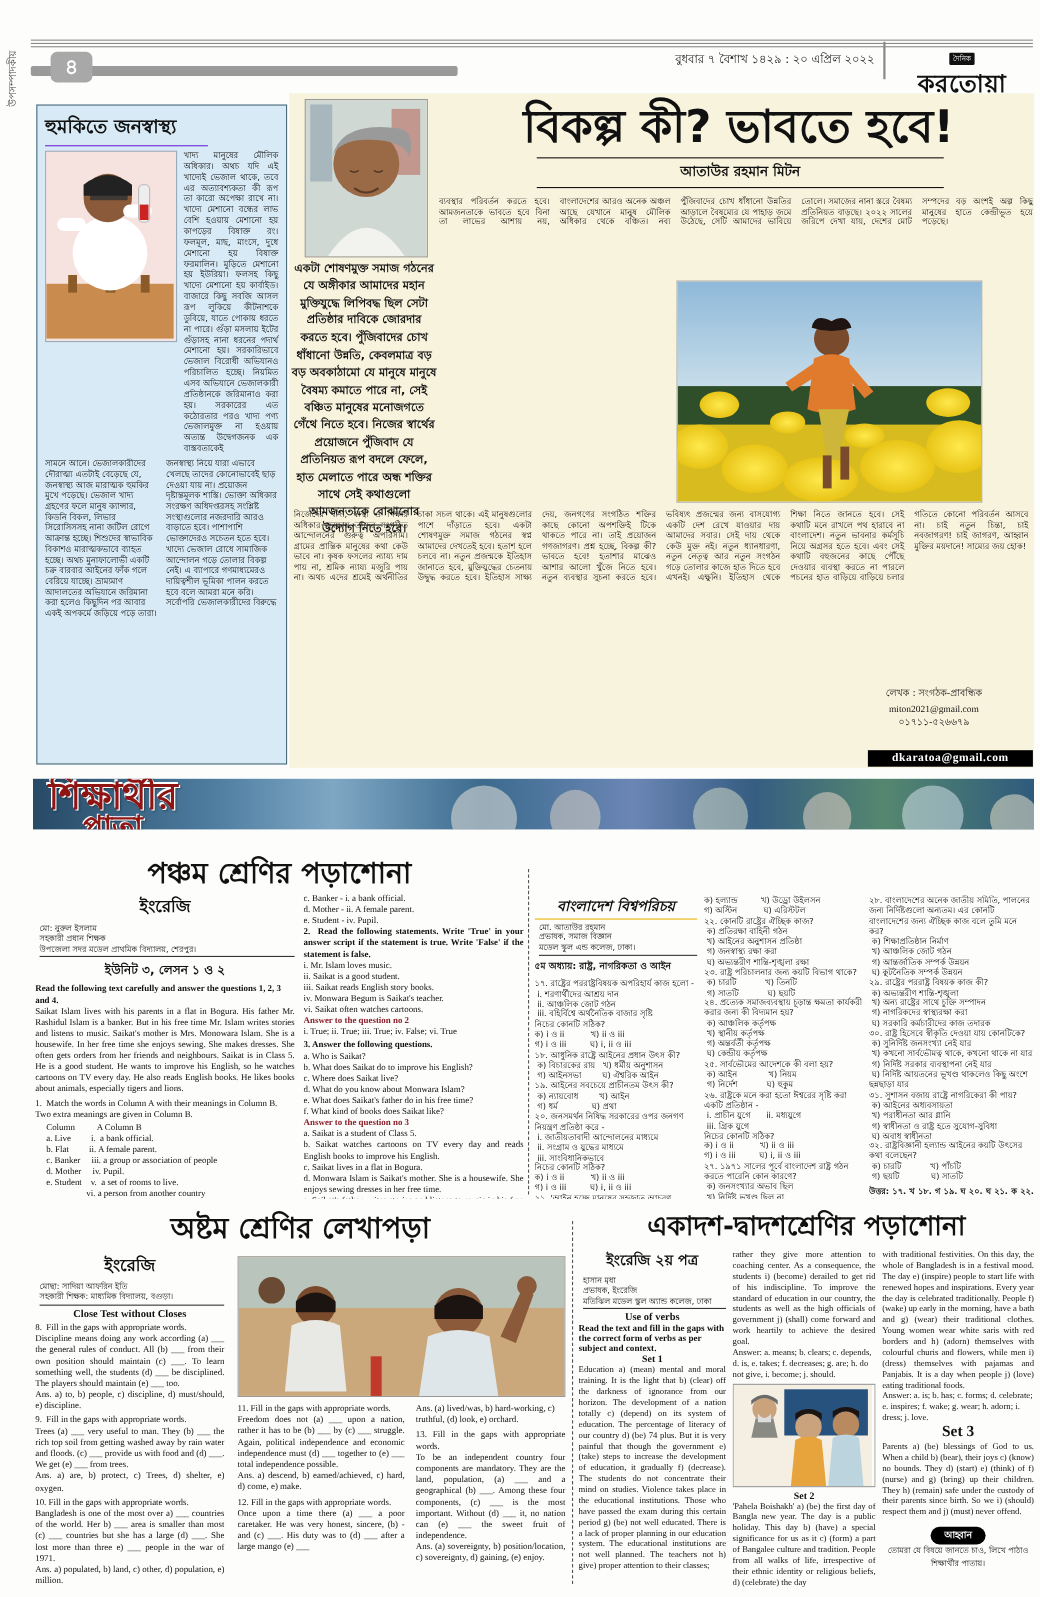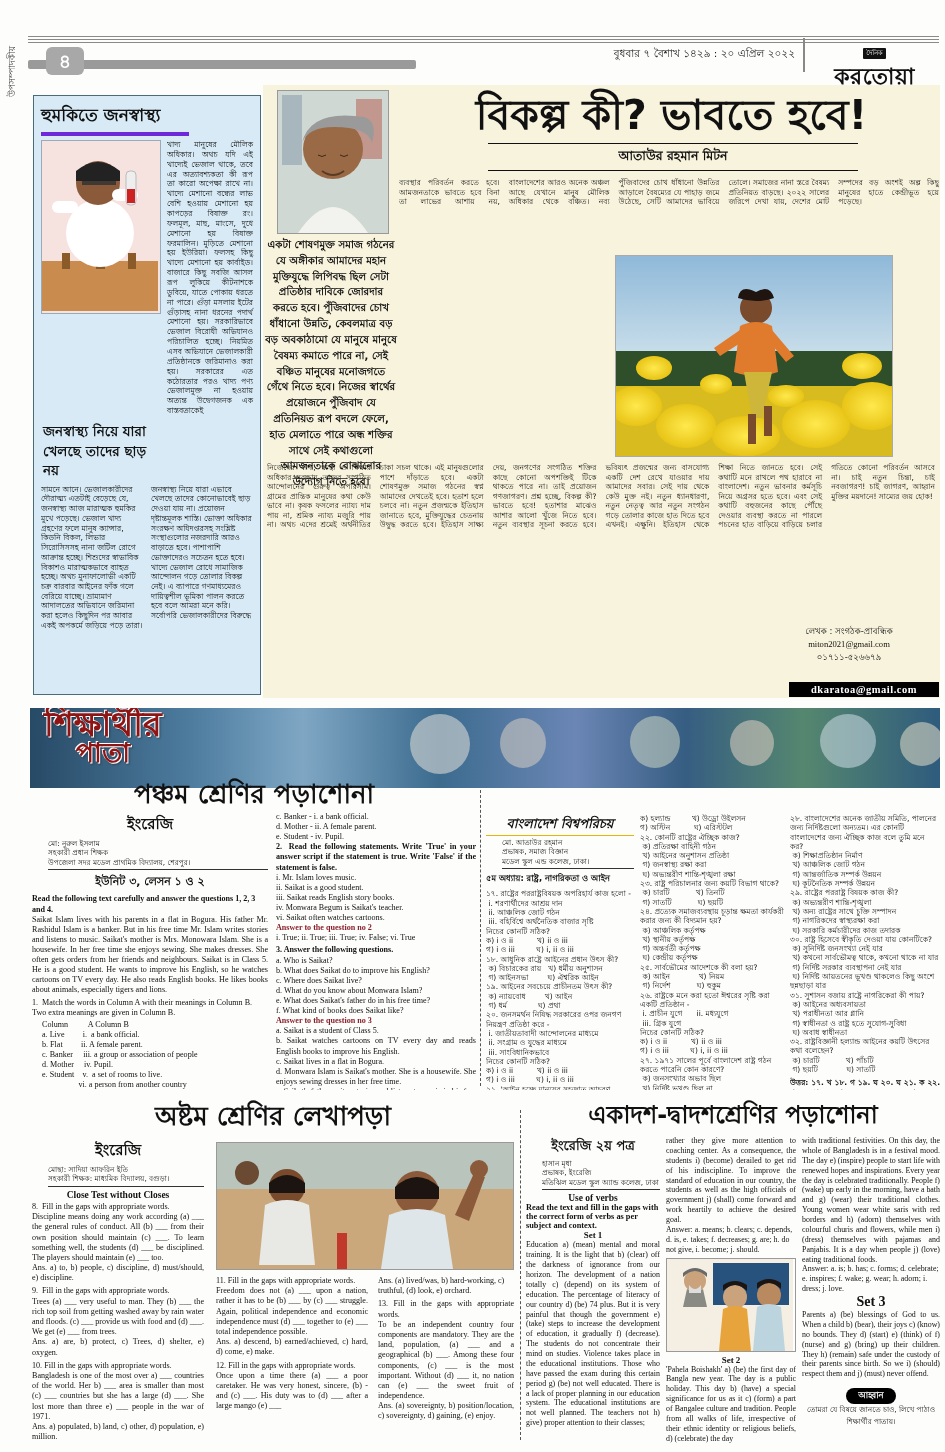--- a/index.html
+++ b/index.html
@@ -20,21 +20,21 @@
            color:#fff;font-size:19px;font-weight:bold;text-align:center;line-height:28px;}
   .vlabel{position:absolute;left:-28px;top:64px;font-size:9px;color:#444;transform:rotate(-90deg);transform-origin:center;width:80px;text-align:center;}
   .dateline{position:absolute;right:150px;top:46px;font-size:10.5px;color:#222;}
   .logosep{position:absolute;right:140px;top:38px;width:2px;height:34px;background:#888;}
   .logo{position:absolute;right:8px;top:40px;width:125px;text-align:center;}
   .logo .tag{display:inline-block;background:#111;color:#fff;font-size:6.5px;padding:0 3px;border-radius:1px;}
   .logo .nm{font-size:22px;font-weight:bold;letter-spacing:0.5px;}
   
   .leftbox{position:absolute;left:33px;top:95px;width:228px;height:600px;background:#d7eaf5;
            border:1.5px solid #4a6b7a;padding:6px 7px;box-sizing:border-box;overflow:hidden;}
-  .leftbox h2{margin:0 0 4px 0;font-size:17px;border-bottom:4px solid #6d28d9;padding-bottom:2px;width:70%;}
+  .leftbox h2{margin:0 0 4px 0;font-size:17px;border-bottom:1px solid #6d28d9;padding-bottom:2px;width:70%;}
   .lb-row{display:flex;gap:6px;}
   .lb-art{width:118px;height:172px;flex:none;border:1px solid #9ab;background:#f5e3e0;}
   .lb-coltext{font-size:7.6px;line-height:1.3;}
   .pullquote{font-size:13.5px;font-weight:bold;line-height:1.45;margin:6px 0 4px 2px;width:120px;}
   .lb-body{font-size:7.6px;line-height:1.28;column-count:2;column-gap:8px;height:292px;overflow:hidden;margin-top:4px;}
   
   .article{position:absolute;left:263px;top:85px;width:677px;height:613px;background:#f8f3dc;overflow:hidden;}
   .portrait{position:absolute;left:14px;top:5px;width:110px;height:142px;border:1px solid #999;}
   .intro{position:absolute;left:2px;top:152px;width:132px;font-size:10.2px;font-weight:bold;text-align:center;line-height:1.55;}
   .headline{position:absolute;left:140px;top:-2px;width:537px;font-size:41px;font-weight:bold;text-align:center;}
@@ -44,31 +44,31 @@
          font-size:7.5px;line-height:1.27;text-align:justify;overflow:hidden;}
   .bodyB{position:absolute;left:136px;top:214px;width:212px;height:202px;column-count:2;column-gap:9px;
          font-size:7.5px;line-height:1.27;text-align:justify;overflow:hidden;}
   .fieldphoto{position:absolute;left:352px;top:170px;width:276px;height:200px;border:1px solid #aaa;}
   .bodyC{position:absolute;left:4px;top:378px;width:668px;height:162px;column-count:6;column-gap:9px;
          font-size:7.5px;line-height:1.27;text-align:justify;overflow:hidden;}
   .credit{position:absolute;left:500px;top:540px;width:172px;text-align:center;font-size:8.6px;line-height:1.5;}
   .blackmail{position:absolute;left:526px;top:597px;width:150px;height:15px;background:#000;color:#fff;
              font-size:10.5px;text-align:center;line-height:15px;font-weight:bold;letter-spacing:0.5px;}
   
-  .banner{position:absolute;left:30px;top:708px;width:910px;height:80px;overflow:hidden;
+  .banner{position:absolute;left:30px;top:708px;width:910px;height:46px;overflow:hidden;
           background:linear-gradient(90deg,#274a66 0%,#4e7da0 18%,#7fa7c4 30%,#3c6b8e 45%,#6b86b5 60%,#365d82 72%,#55876f 85%,#2f5b7d 100%);}
   .banner .blob{position:absolute;border-radius:50%;opacity:.55;}
   .banner-title{position:absolute;left:14px;top:0px;color:#8f1414;font-weight:bold;line-height:0.95;
                 text-shadow:1px 1px 0 #fff,-1px -1px 0 #fff,2px 2px 2px #00000055;}
   .banner-title .l1{font-size:34px;display:block;}
   .banner-title .l2{font-size:27px;display:block;text-align:center;}
   
   .sec-head{font-weight:bold;text-align:center;}
   .subj{font-weight:bold;text-align:center;}
-  .teach{font-size:7.3px;line-height:1.3;border-bottom:1px solid #333;padding-bottom:2px;margin:2px 0 3px 16px;}
+  .teach{font-size:7.3px;line-height:1.3;border-bottom:1px solid #333;padding-bottom:2px;margin:2px 0 3px 4px;}
   .dashv{position:absolute;width:0;border-left:1px dashed #555;}
   .sec{position:absolute;overflow:hidden;}
   .q{font-size:8.1px;line-height:1.25;}
   .mcq{font-size:7.5px;line-height:1.24;}
   .enbody{font-size:8.1px;line-height:1.26;}
   .pill{display:inline-block;background:#000;color:#fff;border-radius:8px;font-size:8.5px;
         padding:1px 12px;font-weight:bold;}
   .clsphoto{position:absolute;border:1px solid #999;}
   svg{display:block;}
 </style>
@@ -103,21 +103,20 @@
         <rect x="40" y="36" width="34" height="8" fill="#333" opacity="0.85"></rect>
         <path d="M34 30 q22 -18 44 0 l0 10 -44 0 z" fill="#222"></path>
         <rect x="70" y="48" width="26" height="12" rx="6" fill="#fff"></rect>
         <rect x="84" y="30" width="10" height="34" rx="4" fill="#eee" stroke="#bbb"></rect>
         <rect x="85" y="48" width="8" height="14" fill="#cc2222"></rect>
         <rect x="10" y="60" width="26" height="12" rx="6" fill="#fff"></rect>
       </svg>
     </div>
     <div class="lb-coltext just">খাদ্য মানুষের মৌলিক অধিকার। অথচ যদি এই খাদ্যেই ভেজাল থাকে, তবে এর অত্যাবশ্যকতা কী রূপ তা কারো অপেক্ষা রাখে না। খাদ্যে মেশানো বন্ধের লাভ বেশি হওয়ায় মেশানো হয় কাপড়ের বিষাক্ত রং। ফলমূল, মাছ, মাংসে, দুধে মেশানো হয় বিষাক্ত ফরমালিন। মুড়িতে মেশানো হয় ইউরিয়া। ফলসহ কিছু খাদ্যে মেশানো হয় কার্বাইড। বাজারে কিছু সবজি আসল রূপ লুকিয়ে কীটনাশকে ডুবিয়ে, যাতে পোকায় ধরতে না পারে। গুঁড়া মসলায় ইটের গুঁড়াসহ নানা ধরনের পদার্থ মেশানো হয়। সরকারিভাবে ভেজাল বিরোধী অভিযানও পরিচালিত হচ্ছে। নিয়মিত এসব অভিযানে ভেজালকারী প্রতিষ্ঠানকে জরিমানাও করা হয়। সরকারের এত কঠোরতার পরও খাদ্য পণ্য ভেজালমুক্ত না হওয়ায় অত্যন্ত উদ্বেগজনক এক বাস্তবতাকেই</div>
   </div>
-  <div class="pullquote">জনস্বাস্থ্য নিয়ে যারা খেলছে তাদের ছাড় নয়</div>
   <div class="lb-body">সামনে আনে। ভেজালকারীদের দৌরাত্ম্য এতটাই বেড়েছে যে, জনস্বাস্থ্য আজ মারাত্মক হুমকির মুখে পড়েছে। ভেজাল খাদ্য গ্রহণের ফলে মানুষ ক্যান্সার, কিডনি বিকল, লিভার সিরোসিসসহ নানা জটিল রোগে আক্রান্ত হচ্ছে। শিশুদের স্বাভাবিক বিকাশও মারাত্মকভাবে ব্যাহত হচ্ছে। অথচ মুনাফালোভী একটি চক্র বারবার আইনের ফাঁক গলে বেরিয়ে যাচ্ছে। ভ্রাম্যমাণ আদালতের অভিযানে জরিমানা করা হলেও কিছুদিন পর আবার একই অপকর্মে জড়িয়ে পড়ে তারা। জনস্বাস্থ্য নিয়ে যারা এভাবে খেলছে তাদের কোনোভাবেই ছাড় দেওয়া যায় না। প্রয়োজন দৃষ্টান্তমূলক শাস্তি। ভোক্তা অধিকার সংরক্ষণ অধিদপ্তরসহ সংশ্লিষ্ট সংস্থাগুলোর নজরদারি আরও বাড়াতে হবে। পাশাপাশি ভোক্তাদেরও সচেতন হতে হবে। খাদ্যে ভেজাল রোধে সামাজিক আন্দোলন গড়ে তোলার বিকল্প নেই। এ ব্যাপারে গণমাধ্যমেরও দায়িত্বশীল ভূমিকা পালন করতে হবে বলে আমরা মনে করি। সর্বোপরি ভেজালকারীদের বিরুদ্ধে</div>
 
 </div>
 
 <div class="article">
   <div class="portrait">
     <svg width="110" height="142" viewBox="0 0 110 142">
       <rect width="110" height="142" fill="#cfd8d2"></rect>
       <rect x="78" y="8" width="26" height="60" fill="#b6554a" opacity="0.5"></rect>
       <rect x="4" y="4" width="20" height="70" fill="#7f96a8" opacity="0.5"></rect>

